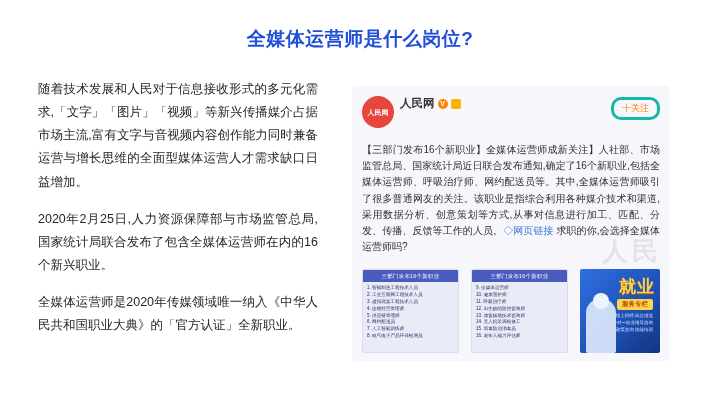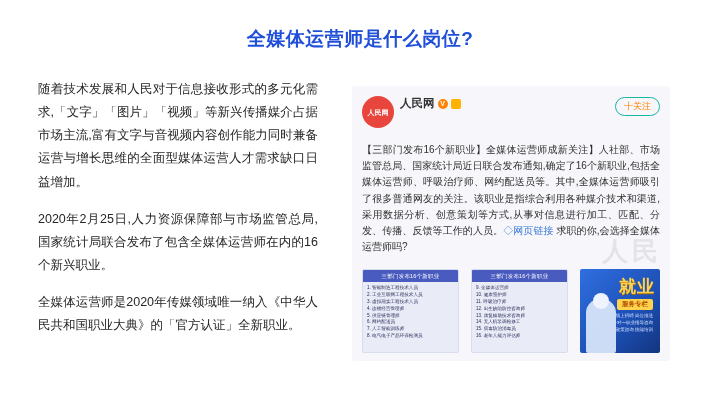--- a/index.html
+++ b/index.html
@@ -118,21 +118,21 @@
     top: 18px;
     font-size: 9px;
     color: #939393;
     white-space: nowrap;
   }
   .wb-meta .sep { margin: 0 3px; }
   .wb-follow {
     position: absolute;
     right: 0;
     top: 3px;
-    border: 1px solid #14b8a6;
+    border: 3px solid #14b8a6;
     color: #ff8200;
     border-radius: 10px;
     font-size: 9px;
     padding: 2px 8px;
     background: transparent;
     white-space: nowrap;
   }
   .wb-text {
     margin-top: 10px;
     font-size: 10px;

